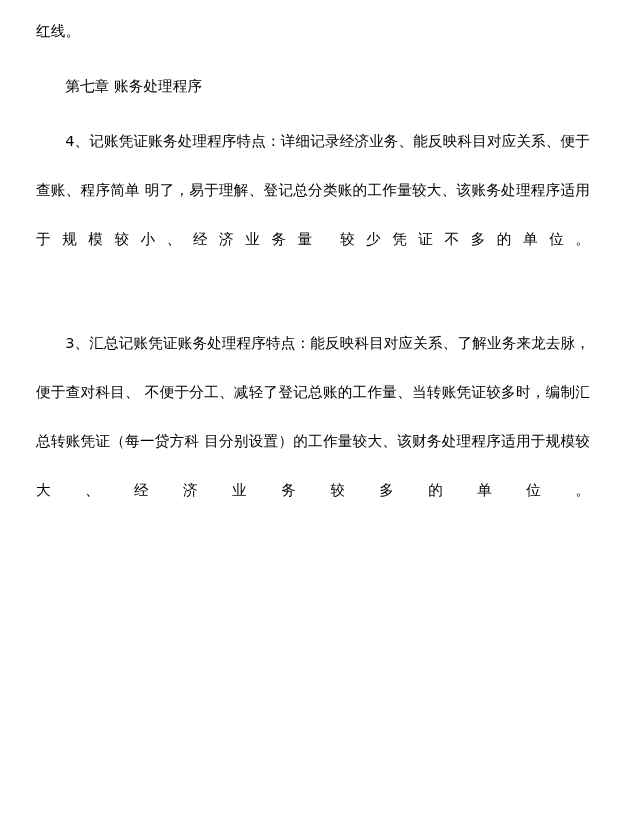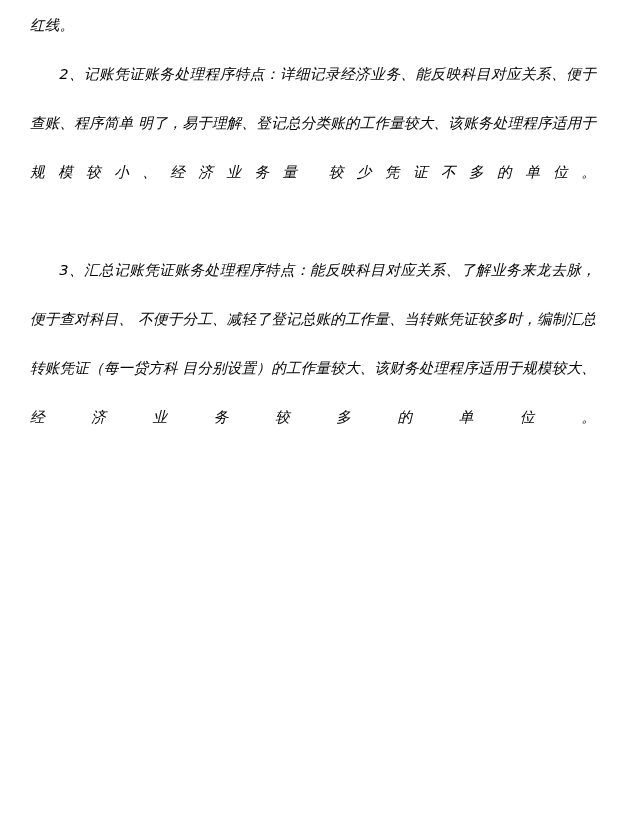--- a/index.html
+++ b/index.html
@@ -19,30 +19,29 @@
     overflow: hidden;
     box-sizing: border-box;
   }
   .doc-body {
     position: absolute;
     left: 30px;
     top: 0px;
     width: 566px;
   }
   .para {
-    margin: 0;
+    margin: 6px;
     font-size: 14.6px;
     line-height: 49px;
     text-align: justify;
     text-justify: inter-character;
     text-indent: 2em;
     word-break: break-all;
     letter-spacing: 0.1px;
     white-space: pre-wrap;
-    font-style: italic;
   }
   .para.no-indent {
     text-indent: 0;
   }
   
   .para::after {
     content: "";
     display: inline-block;
     width: 100%;
   }
@@ -52,20 +51,21 @@
 </style>
 </head>
 <body>
 
 <div class="page">
   <div class="doc-body">
 
     <p class="para no-indent nostretch">红线。</p>
 
 
+    <p class="para nostretch">第七章 账务处理程序</p>
 
 
-    <p class="para">2、记账凭证账务处理程序特点：详细记录经济业务、能反映科目对应关系、便于查账、程序简单 明了，易于理解、登记总分类账的工作量较大、该账务处理程序适用于规模较小、经济业务量 较少凭证不多的单位。</p>
+    <p class="para">4、记账凭证账务处理程序特点：详细记录经济业务、能反映科目对应关系、便于查账、程序简单 明了，易于理解、登记总分类账的工作量较大、该账务处理程序适用于规模较小、经济业务量 较少凭证不多的单位。</p>
 
     <p class="para">3、汇总记账凭证账务处理程序特点：能反映科目对应关系、了解业务来龙去脉，便于查对科目、 不便于分工、减轻了登记总账的工作量、当转账凭证较多时，编制汇总转账凭证（每一贷方科 目分别设置）的工作量较大、该财务处理程序适用于规模较大、经济业务较多的单位。</p>
 
   </div>
 </div>
 
 </body></html>

